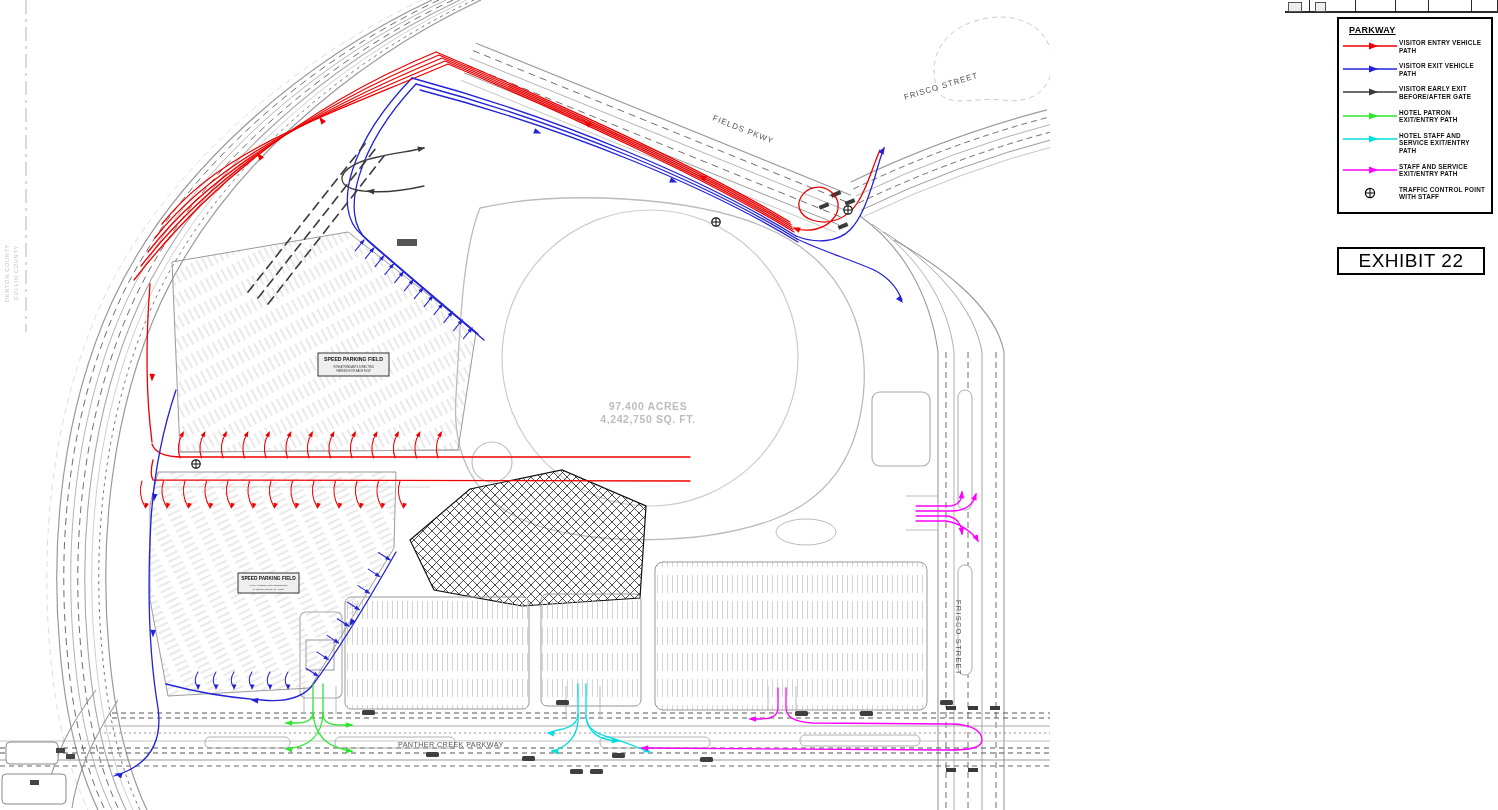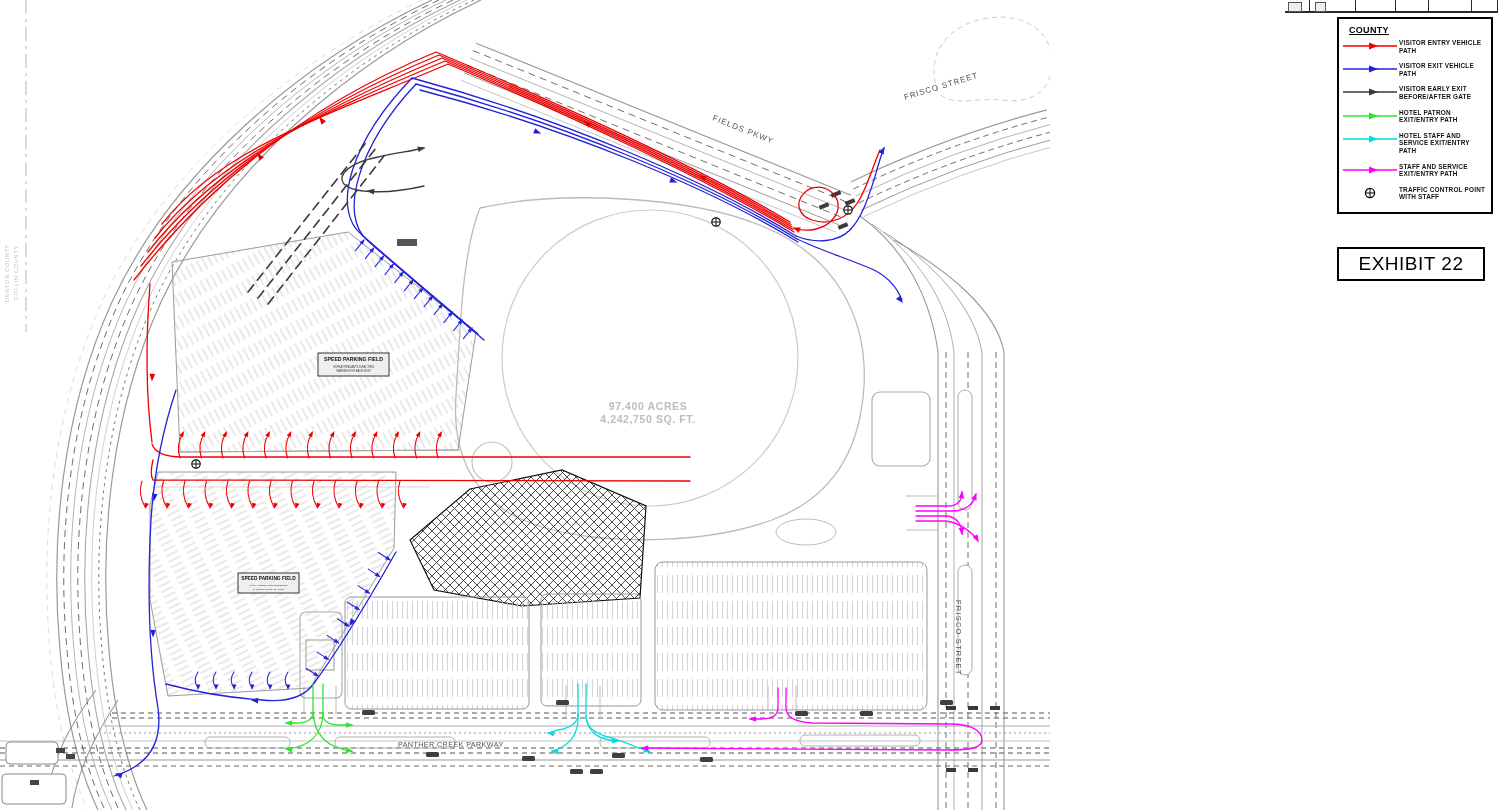--- a/index.html
+++ b/index.html
@@ -17,21 +17,21 @@
   
   #legend{position:absolute;left:1337px;top:17px;width:156px;height:197px;
           border:2px solid #000;background:#fff;box-sizing:border-box;}
   #legend .lg-title{margin:6px 0 4px 10px;font-size:9px;font-weight:bold;
           text-decoration:underline;letter-spacing:.3px;color:#000;}
   .lg-row{display:flex;align-items:flex-start;margin:0 4px 8px 2px;}
   .lg-sample{flex:0 0 58px;margin-top:1px;}
   .lg-label{font-size:6.4px;line-height:7.6px;font-weight:bold;color:#111;letter-spacing:.2px;}
 
   
-  #exhibit{position:absolute;left:1337px;top:247px;width:148px;height:34px;
+  #exhibit{position:absolute;left:1337px;top:247px;width:148px;height:28px;
            border:2px solid #000;box-sizing:border-box;display:flex;
            align-items:center;justify-content:center;font-size:19px;
            letter-spacing:.5px;color:#000;background:#fff;}
 
   
   #map-wrap{position:absolute;left:0;top:0;width:1050px;height:810px;}
   .p{fill:none;stroke-width:1.3;stroke-linecap:round;}
   .thin{stroke-width:1.05;}
   .qdash{stroke-dasharray:9 6;stroke-width:1.6;}
   .acres{font-size:10.5px;font-weight:bold;fill:#bdbdbd;letter-spacing:.6px;text-anchor:middle;}
@@ -50,21 +50,21 @@
     <div class="glyph" style="left:30px;width:9px;"></div>
     <div class="v" style="left:24px;"></div>
     <div class="v" style="left:70px;"></div>
     <div class="v" style="left:110px;"></div>
     <div class="v" style="left:143px;"></div>
     <div class="v" style="left:186px;"></div>
     <div class="v" style="left:212px;"></div>
   </div>
 
   <div id="legend">
-    <div class="lg-title">COUNTY</div>
+    <div class="lg-title">PARKWAY</div>
 
     <div class="lg-row">
       <svg class="lg-sample" width="58" height="12" viewBox="0 0 58 12">
         <line x1="2" y1="6" x2="56" y2="6" stroke-width="1.6" stroke="#ee0000"></line>
         <polygon points="37,6 28,9.4 28,2.6" fill="#ee0000"></polygon>
       </svg>
       <div class="lg-label">VISITOR ENTRY VEHICLE PATH</div>
     </div>
     <div class="lg-row">
       <svg class="lg-sample" width="58" height="12" viewBox="0 0 58 12">

